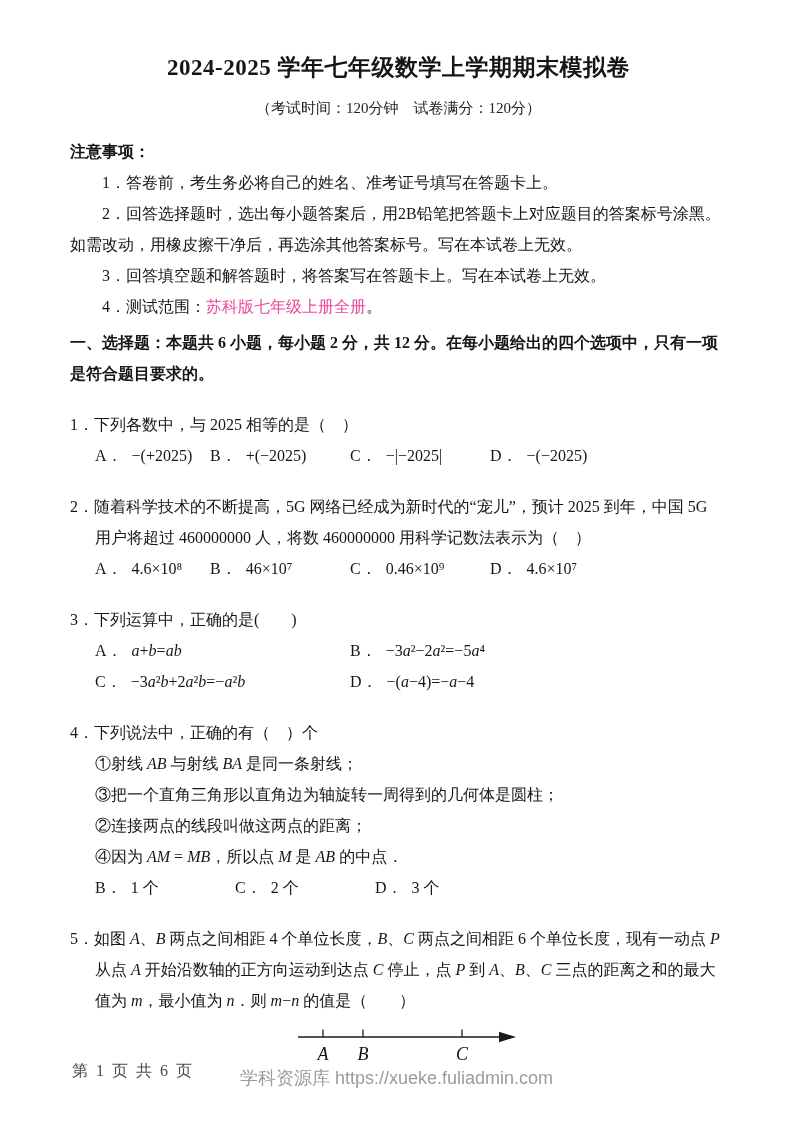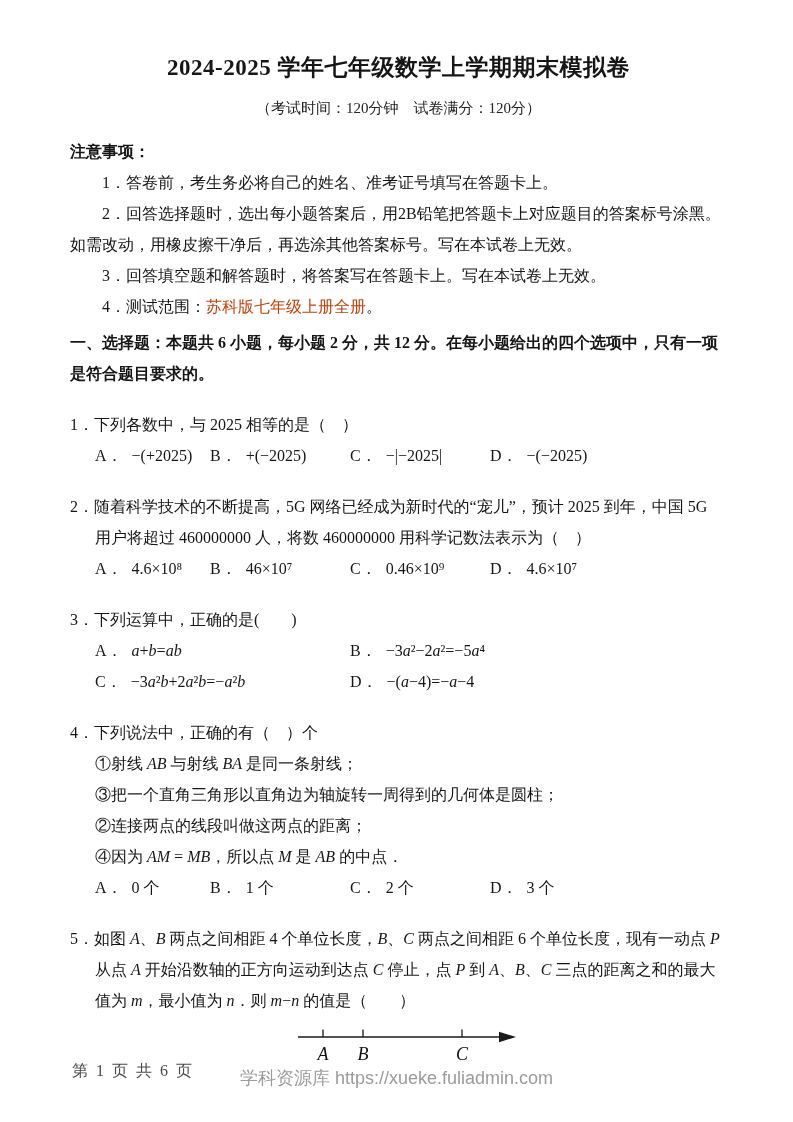--- a/index.html
+++ b/index.html
@@ -19,21 +19,21 @@
   }
   .subtitle{
     text-align:center;font-size:15px;margin:0 0 16px 0;line-height:24px;color:#222;
   }
   p{margin:0;line-height:31px;}
   .notice-h{font-weight:bold;line-height:31px;margin-top:4px;}
   .indent{text-indent:2em;}
   .hang{padding-left:25px;text-indent:-25px;}
   .sec-heading{font-weight:bold;margin-top:5px;}
   .q{margin-top:20px;}
-  .red{color:#c2410c;margin-top:12px;}
+  .red{color:#ec4899;margin-top:12px;}
   .opt-row{display:flex;padding-left:25px;line-height:31px;}
   .opt{display:block;white-space:nowrap;}
   .opt-row .c1{width:115px;}
   .opt-row .c2{width:140px;}
   .opt-row .c3{width:140px;}
   .opt-row .c4{flex:1;}
   .opt-row.two .c1{width:255px;}
   .lbl{margin-right:9px;}
   .stmt{padding-left:25px;}
   i{font-style:italic;}
@@ -92,21 +92,20 @@
       <span class="opt c1"><span class="lbl">C．</span><span>−3<i>a</i>²<i>b</i>+2<i>a</i>²<i>b</i>=−<i>a</i>²<i>b</i></span></span>
       <span class="opt c4"><span class="lbl">D．</span><span>−(<i>a</i>−4)=−<i>a</i>−4</span></span>
     </div>
 
     <p class="q">4．下列说法中，正确的有（　）个</p>
     <p class="stmt">①射线 <i>AB</i> 与射线 <i>BA</i> 是同一条射线；</p>
     <p class="stmt">③把一个直角三角形以直角边为轴旋转一周得到的几何体是圆柱；</p>
     <p class="stmt">②连接两点的线段叫做这两点的距离；</p>
     <p class="stmt">④因为 <i>AM</i> = <i>MB</i>，所以点 <i>M</i> 是 <i>AB</i> 的中点．</p>
     <div class="opt-row">
-      <span class="opt c1"><span class="lbl">A．</span><span>0 个</span></span>
       <span class="opt c2"><span class="lbl">B．</span><span>1 个</span></span>
       <span class="opt c3"><span class="lbl">C．</span><span>2 个</span></span>
       <span class="opt c4"><span class="lbl">D．</span><span>3 个</span></span>
     </div>
 
     <p class="q hang">5．如图 <i>A</i>、<i>B</i> 两点之间相距 4 个单位长度，<i>B</i>、<i>C</i> 两点之间相距 6 个单位长度，现有一动点 <i>P</i> 从点 <i>A</i> 开始沿数轴的正方向运动到达点 <i>C</i> 停止，点 <i>P</i> 到 <i>A</i>、<i>B</i>、<i>C</i> 三点的距离之和的最大值为 <i>m</i>，最小值为 <i>n</i>．则 <i>m</i>−<i>n</i> 的值是（　　）</p>
     <div class="fig">
       <svg width="240" height="48" viewBox="0 0 240 48">
         <line x1="2" y1="13" x2="206" y2="13" stroke="#1a1a1a" stroke-width="1.4"></line>
         <polygon points="220,13 203,7.8 203,18.2" fill="#1a1a1a"></polygon>

